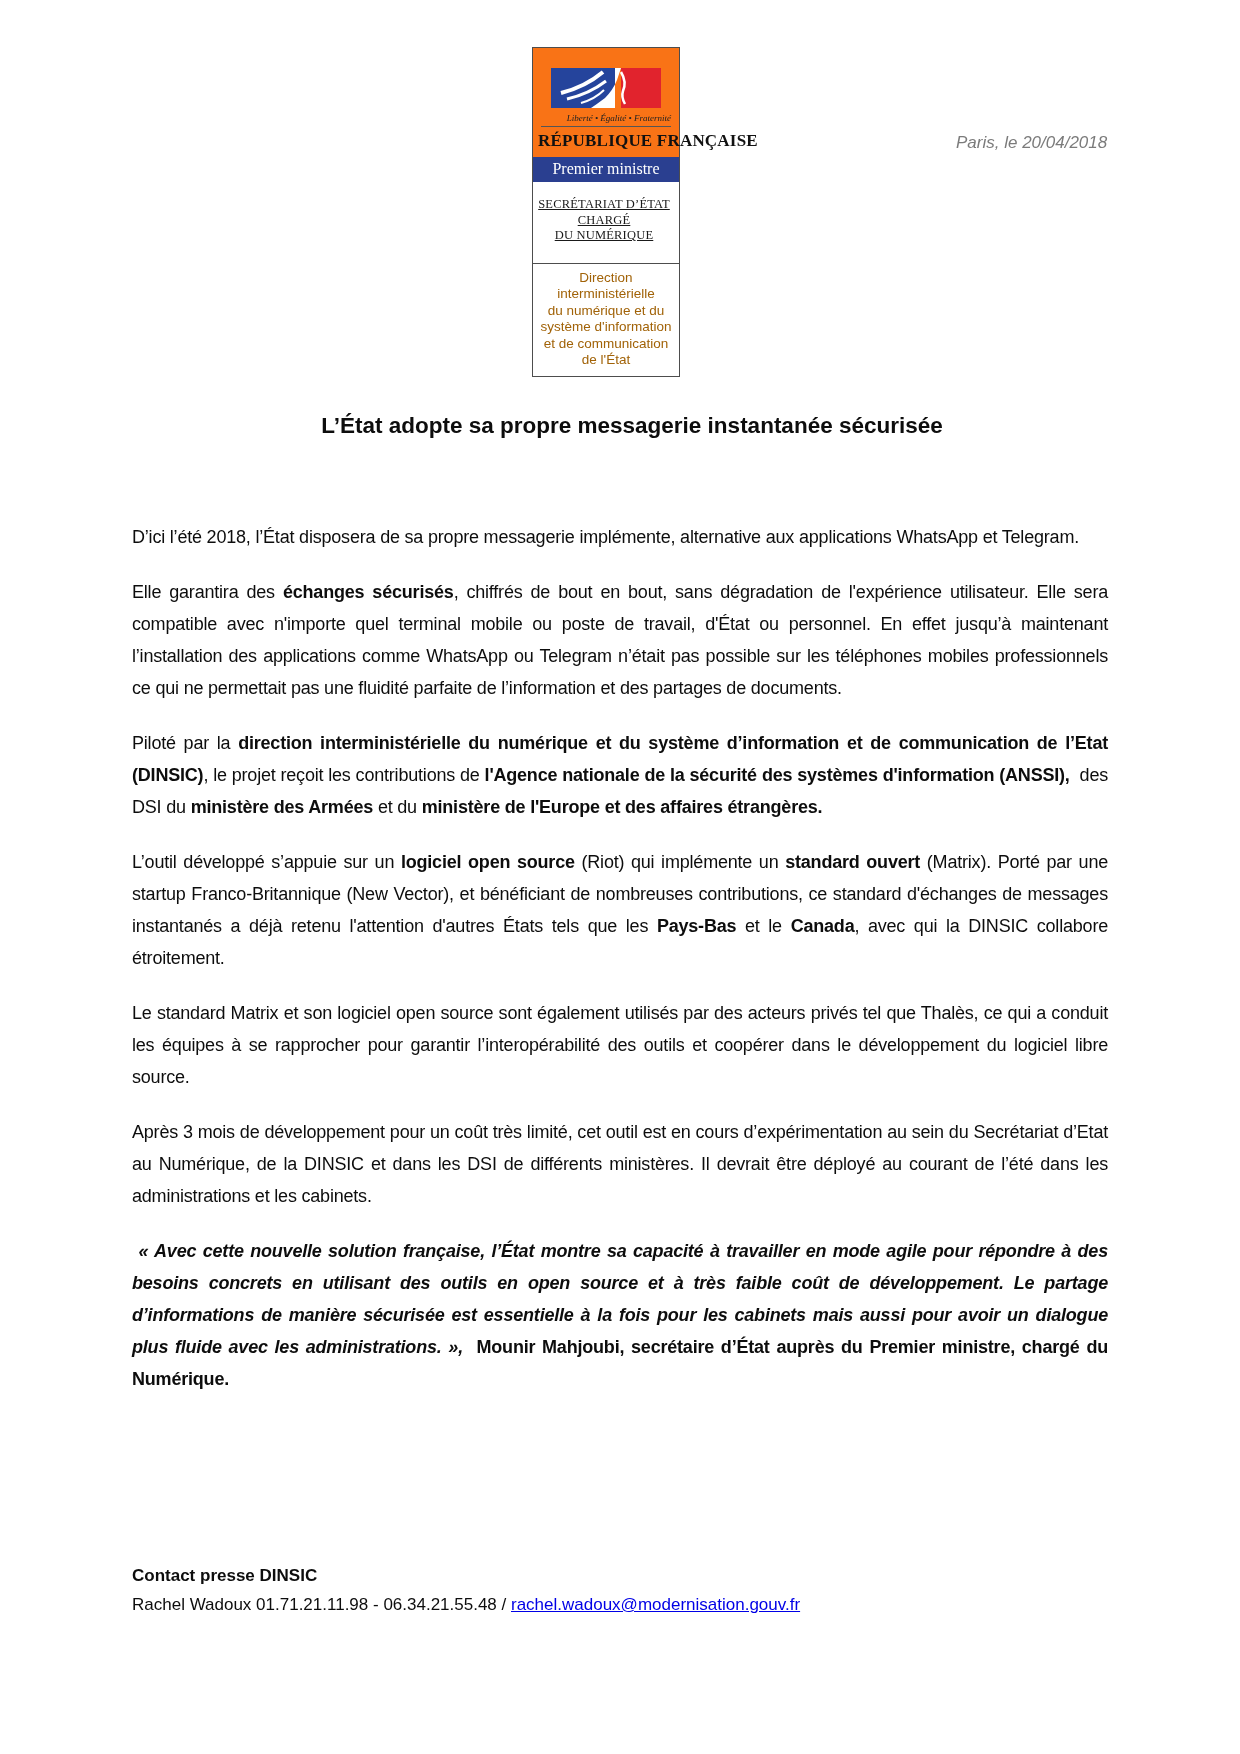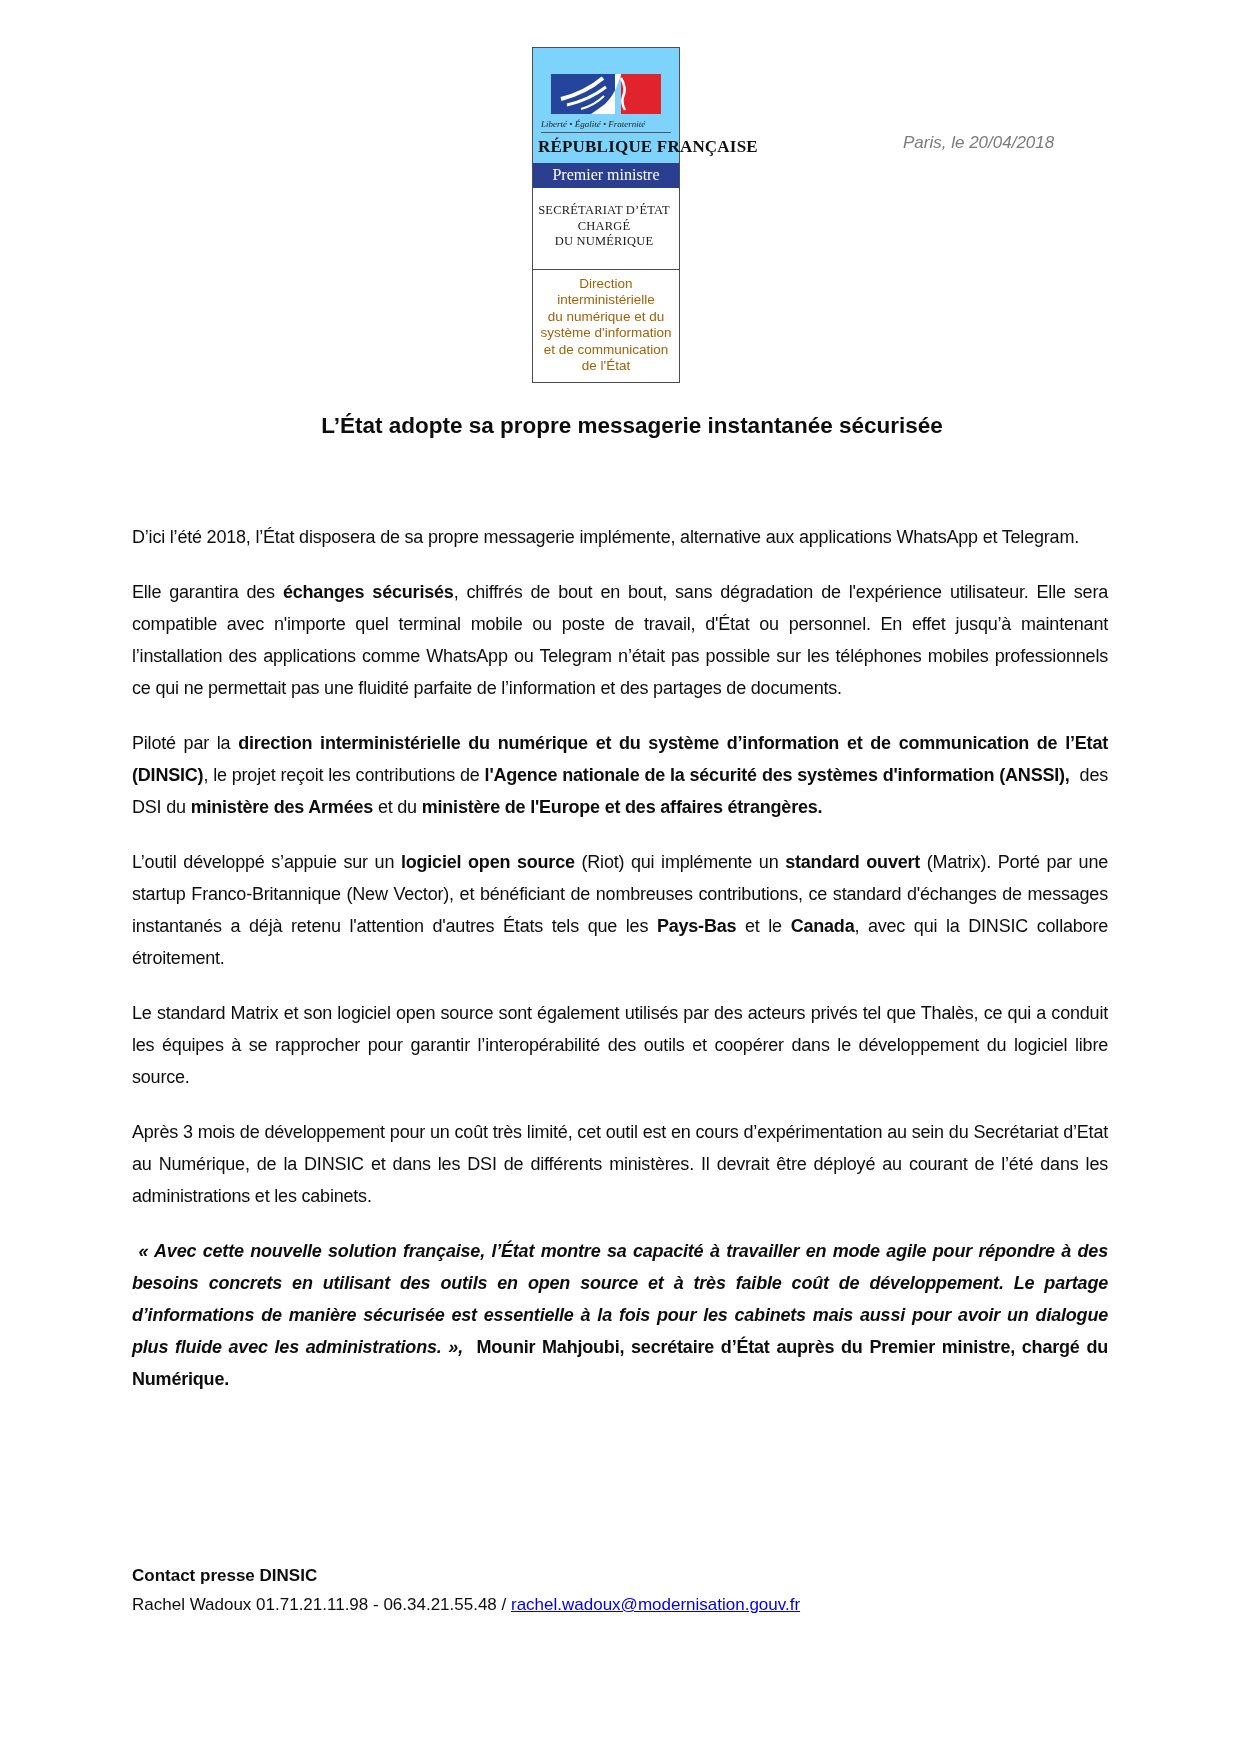--- a/index.html
+++ b/index.html
@@ -4,33 +4,33 @@
 <style>
   html,body { margin:0; padding:0; background:#ffffff; }
   .page {
     position:relative; width:1240px; height:1754px; background:#fff;
     font-family:"Liberation Sans", sans-serif; color:#111; overflow:hidden;
     --marianne-blue:#25449c; --marianne-red:#e1232d; --band-blue:#2a3f90;
   }
 
   
   .logo-block { position:absolute; left:532px; top:47px; width:148px; font-family:"Liberation Serif", serif; }
-  .emblem-box { border:1px solid #4d4d4d; border-bottom:none; padding:26px 5px 6px; text-align:left; background:#7dd3fc; }
+  .emblem-box { border:1px solid #4d4d4d; border-bottom:none; padding:20px 5px 6px; text-align:right; background:#f97316; }
   .marianne { width:110px; height:40px; display:block; margin:0 auto 5px auto; }
   .motto { font-style:italic; font-size:9px; color:#222; padding-bottom:3px; border-bottom:1px solid #555; margin:0 3px 4px 3px; white-space:nowrap; }
   .republique { font-size:17px; font-weight:bold; letter-spacing:0.2px; color:#111; white-space:nowrap; }
   .premier-band { background:var(--band-blue); color:#fff; font-size:16px; text-align:center; padding:3px 0 4px 0;
                   border-left:1px solid #4d4d4d; border-right:1px solid #4d4d4d; }
   .secretariat-box { border:1px solid #4d4d4d; border-top:none; text-align:center; font-size:12.5px; color:#1a1a1a;
-                     padding:15px 6px 19px 2px; line-height:1.25; letter-spacing:0.2px; background:#fff; }
+                     padding:15px 6px 19px 2px; line-height:1.25; letter-spacing:0.2px; background:#fff;text-decoration:underline; }
   .direction-box { border:1px solid #4d4d4d; margin-top:-1px; text-align:center; background:#fff;
                    font-family:"Liberation Sans", sans-serif; font-size:13.5px; line-height:1.22; padding:6px 1px 7px 1px; color:#a16207; }
 
   
-  .dateline { position:absolute; top:133px; left:903px; font-style:italic; font-size:17px; color:#7b7b7b; }
+  .dateline { position:absolute; top:133px; left:956px; font-style:italic; font-size:17px; color:#7b7b7b; }
 
   
   .title { position:absolute; top:401px; left:132px; width:976px; margin:12px; text-align:center;
            font-size:22.5px; font-weight:bold; color:#0d0d0d; }
 
   
   .body-text { position:absolute; top:521px; left:132px; width:976px;
                font-size:18px; letter-spacing:-0.2px; line-height:32px; text-align:justify; color:#0d0d0d; }
   .body-text p { margin:0 0 23px 0; }
 

